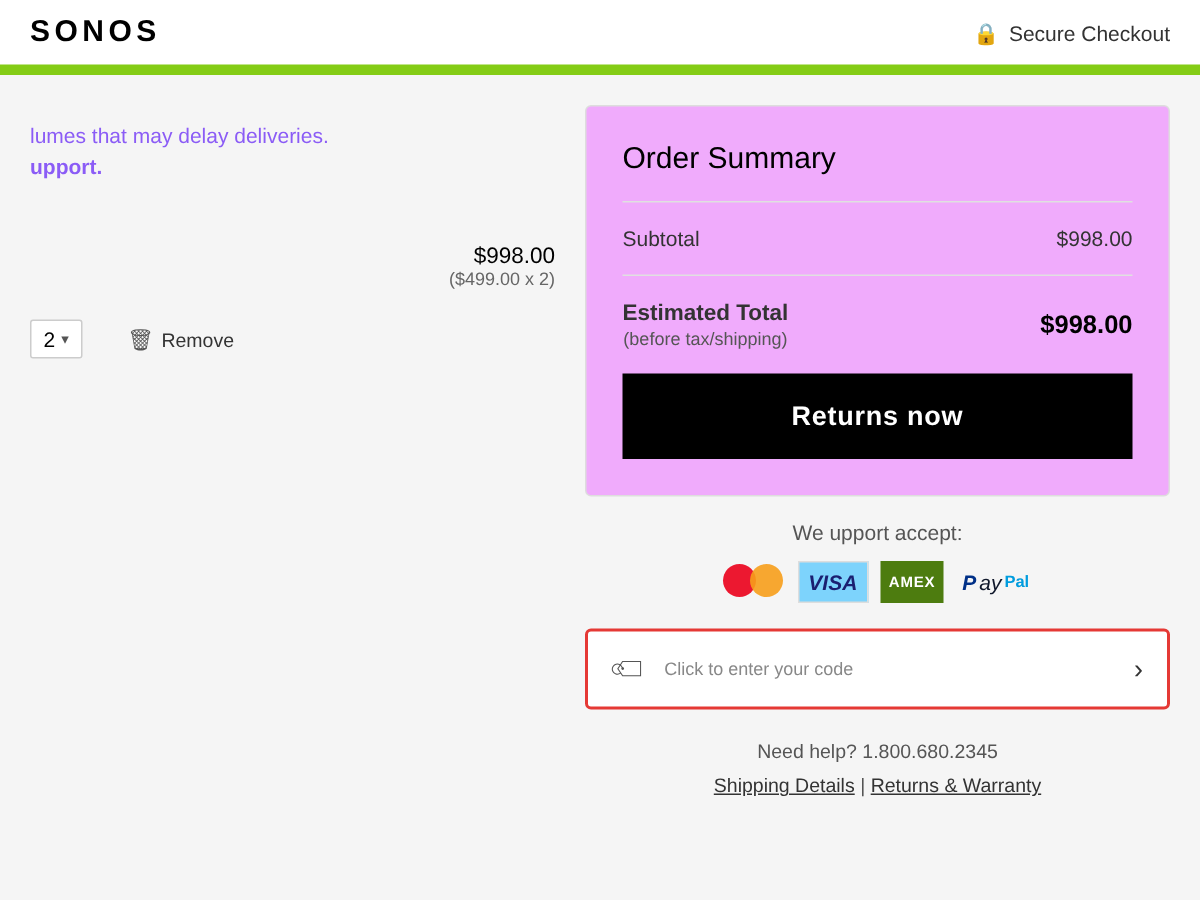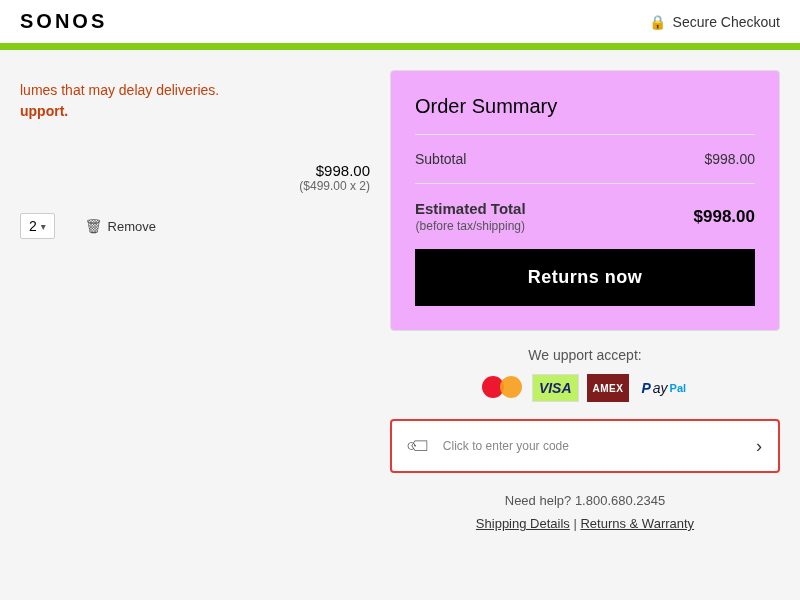--- a/index.html
+++ b/index.html
@@ -47,21 +47,21 @@
       height: calc(600px - 50px);
     }
 
     
     .left-panel {
       flex: 1;
       padding-top: 10px;
     }
     .left-notice {
       font-size: 14px;
-      color: #c2410c;
+      color: #8b5cf6;
       line-height: 1.5;
       margin-bottom: 40px;
     }
     .cart-item-price {
       text-align: right;
       margin-bottom: 20px;
     }
     .cart-item-price .price-main {
       font-size: 15px;
       font-weight: 500;
@@ -214,33 +214,33 @@
       position: absolute;
       right: 2px;
       top: 3px;
       width: 22px;
       height: 22px;
       background: #f79e1b;
       border-radius: 50%;
       opacity: 0.9;
     }
     .card-visa {
-      background: #bef264;
+      background: #7dd3fc;
       border: 1px solid #ddd;
       color: #1a1f71;
       font-size: 14px;
       font-weight: 900;
       font-style: italic;
       padding: 2px 6px;
       height: 28px;
       display: flex;
       align-items: center;
     }
     .card-amex {
-      background: #7f1d1d;
+      background: #4d7c0f;
       color: #fff;
       font-size: 10px;
       font-weight: 700;
       padding: 2px 6px;
       height: 28px;
       display: flex;
       align-items: center;
       letter-spacing: 0.5px;
     }
     .card-paypal {

